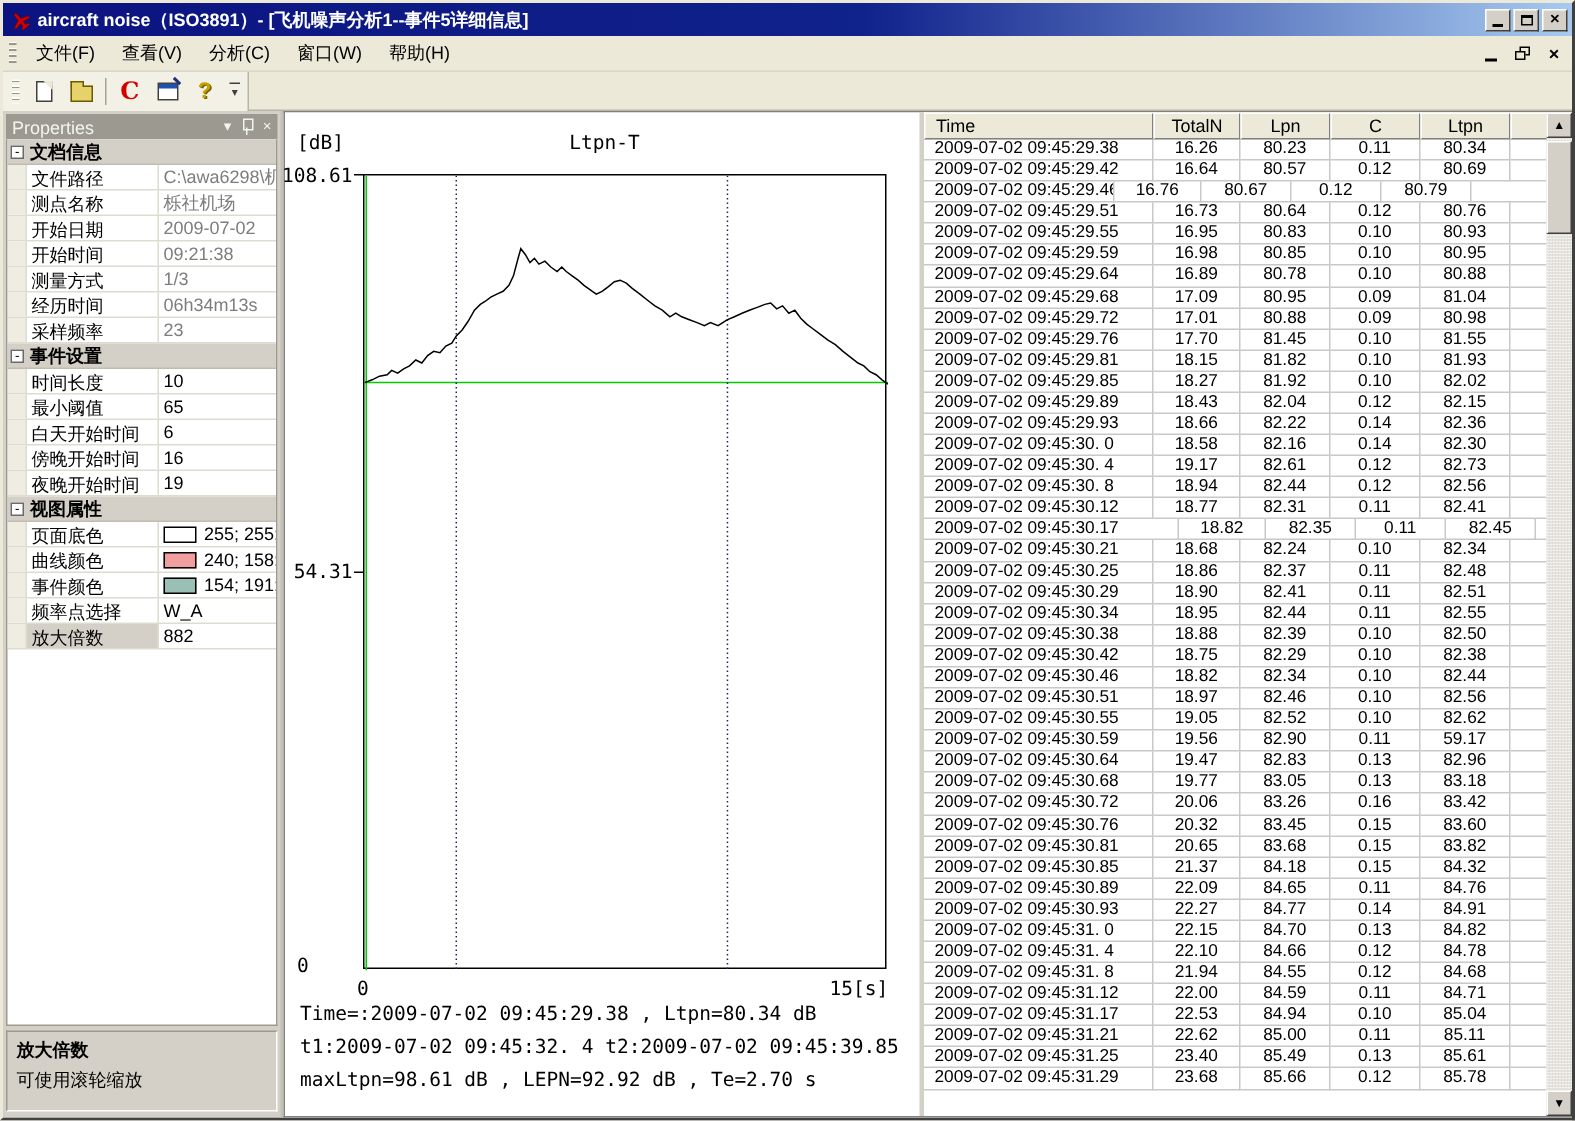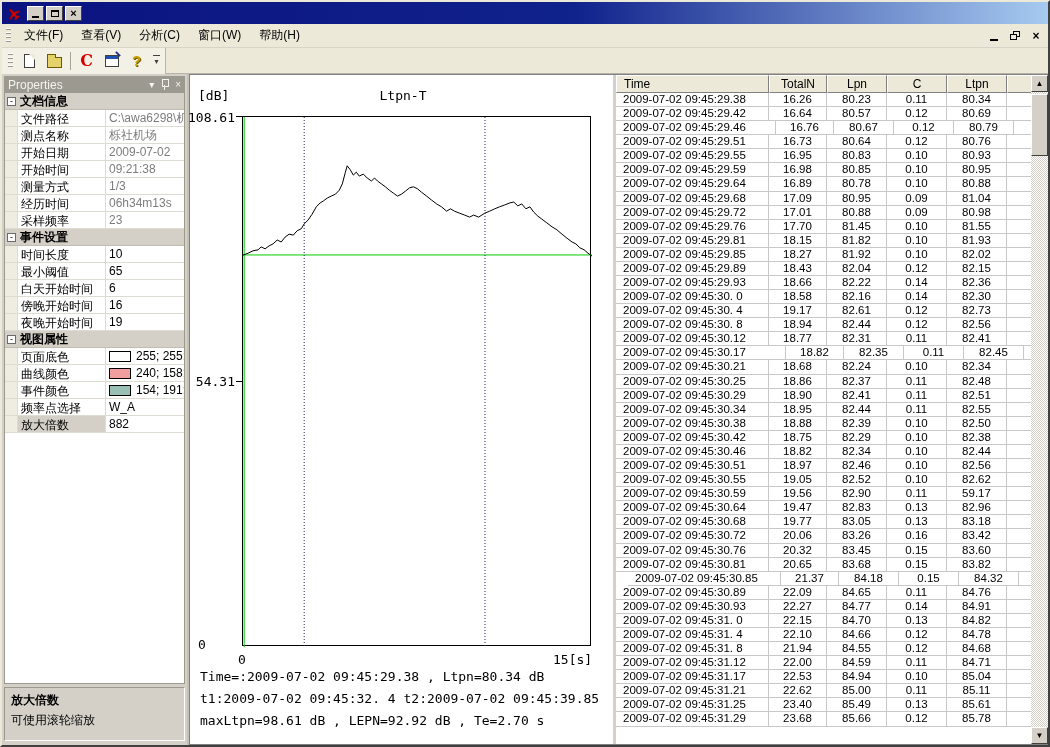--- a/index.html
+++ b/index.html
@@ -105,20 +105,21 @@
 </style>
 </head>
 <body>
 
 <div class="window">
 
   <div class="titlebar">
     <svg class="app-icon" viewBox="0 0 16 14">
       <path d="M2 9 L7 7 L7 3 Q8 1 9 3 L9 7 L14 9 L14 10.5 L9 9.5 L9 12 L11 13 L11 14 L5 14 L5 13 L7 12 L7 9.5 L2 10.5 Z" fill="#D40000" stroke="#7A0000" stroke-width="0.5" transform="rotate(-40 8 7)"></path>
     </svg>
+    <span class="title-text">aircraft noise（ISO3891）- [飞机噪声分析1--事件5详细信息]</span>
     <span class="win-btn">
         <span class="glyph-min"></span>
       </span>
     <span class="win-btn">
         <span class="glyph-max"></span>
       </span>
     <span class="win-btn">
         <span class="glyph-x">×</span>
       </span>
   </div>
@@ -335,21 +336,21 @@
             </div>
             <div class="tr">
               <div class="td first" style="width: 153px;">2009-07-02 09:45:29.42</div>
               <div class="td" style="width: 58px;">16.64</div>
               <div class="td" style="width: 60px;">80.57</div>
               <div class="td" style="width: 60px;">0.12</div>
               <div class="td" style="width: 60px;">80.69</div>
               <div class="td" style="width: 29px; flex: 1 1 auto; border-right: none;"></div>
             </div>
             <div class="tr">
-              <div class="td first" style="width: 160px;">2009-07-02 09:45:29.46</div>
+              <div class="td first" style="width: 127px;">2009-07-02 09:45:29.46</div>
               <div class="td" style="width: 58px;">16.76</div>
               <div class="td" style="width: 60px;">80.67</div>
               <div class="td" style="width: 60px;">0.12</div>
               <div class="td" style="width: 60px;">80.79</div>
               <div class="td" style="width: 29px; flex: 1 1 auto; border-right: none;"></div>
             </div>
             <div class="tr">
               <div class="td first" style="width: 153px;">2009-07-02 09:45:29.51</div>
               <div class="td" style="width: 58px;">16.73</div>
               <div class="td" style="width: 60px;">80.64</div>
@@ -591,21 +592,21 @@
             </div>
             <div class="tr">
               <div class="td first" style="width: 153px;">2009-07-02 09:45:30.81</div>
               <div class="td" style="width: 58px;">20.65</div>
               <div class="td" style="width: 60px;">83.68</div>
               <div class="td" style="width: 60px;">0.15</div>
               <div class="td" style="width: 60px;">83.82</div>
               <div class="td" style="width: 29px; flex: 1 1 auto; border-right: none;"></div>
             </div>
             <div class="tr">
-              <div class="td first" style="width: 153px; margin-left: 12px;">2009-07-02 09:45:30.85</div>
+              <div class="td first" style="width: 153px;">2009-07-02 09:45:30.85</div>
               <div class="td" style="width: 58px;">21.37</div>
               <div class="td" style="width: 60px;">84.18</div>
               <div class="td" style="width: 60px;">0.15</div>
               <div class="td" style="width: 60px;">84.32</div>
               <div class="td" style="width: 29px; flex: 1 1 auto; border-right: none;"></div>
             </div>
             <div class="tr">
               <div class="td first" style="width: 153px;">2009-07-02 09:45:30.89</div>
               <div class="td" style="width: 58px;">22.09</div>
               <div class="td" style="width: 60px;">84.65</div>

